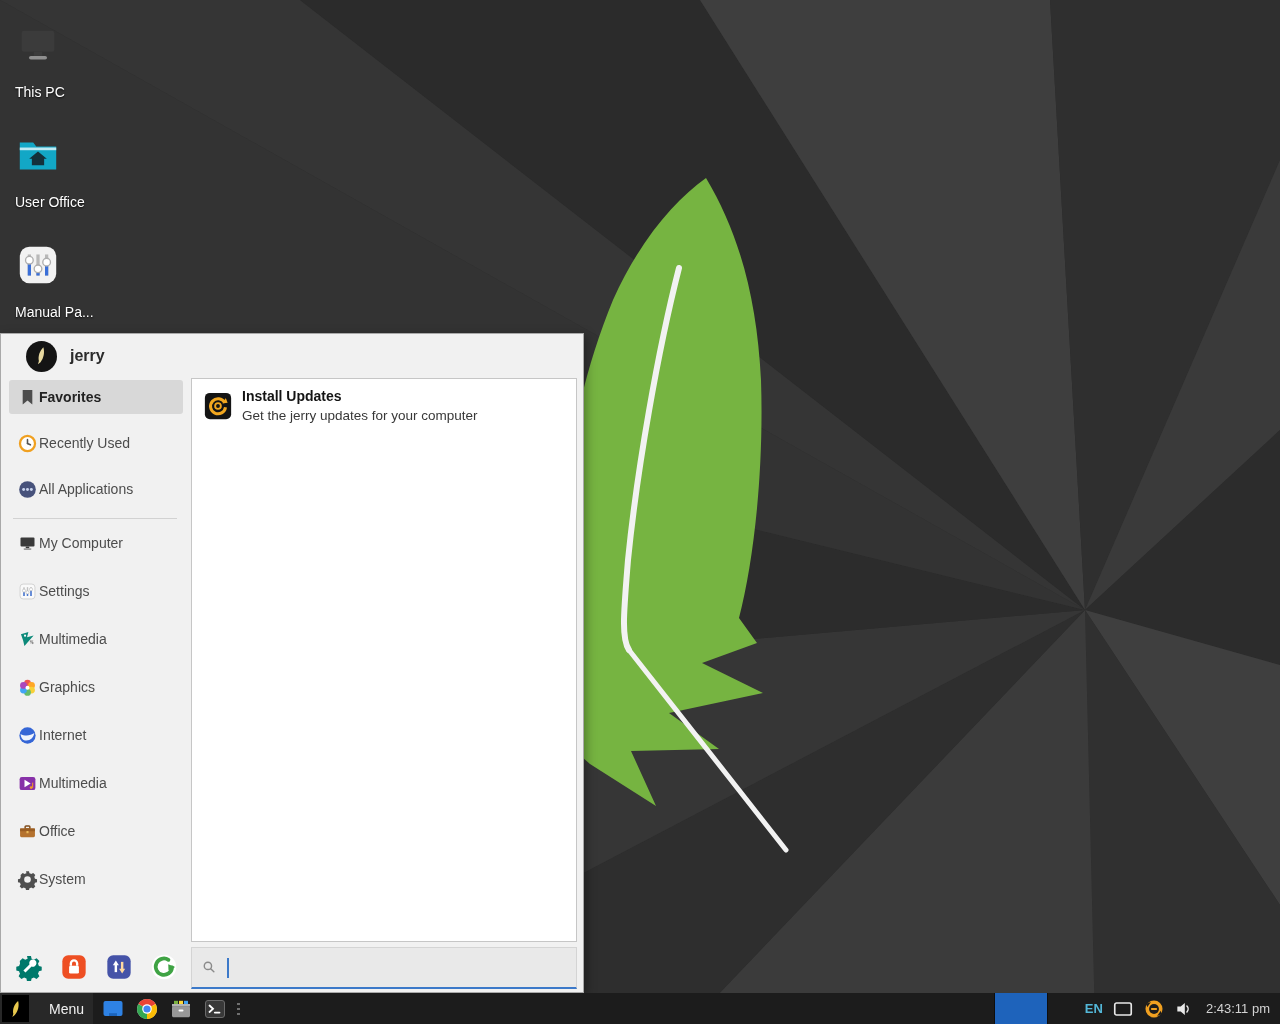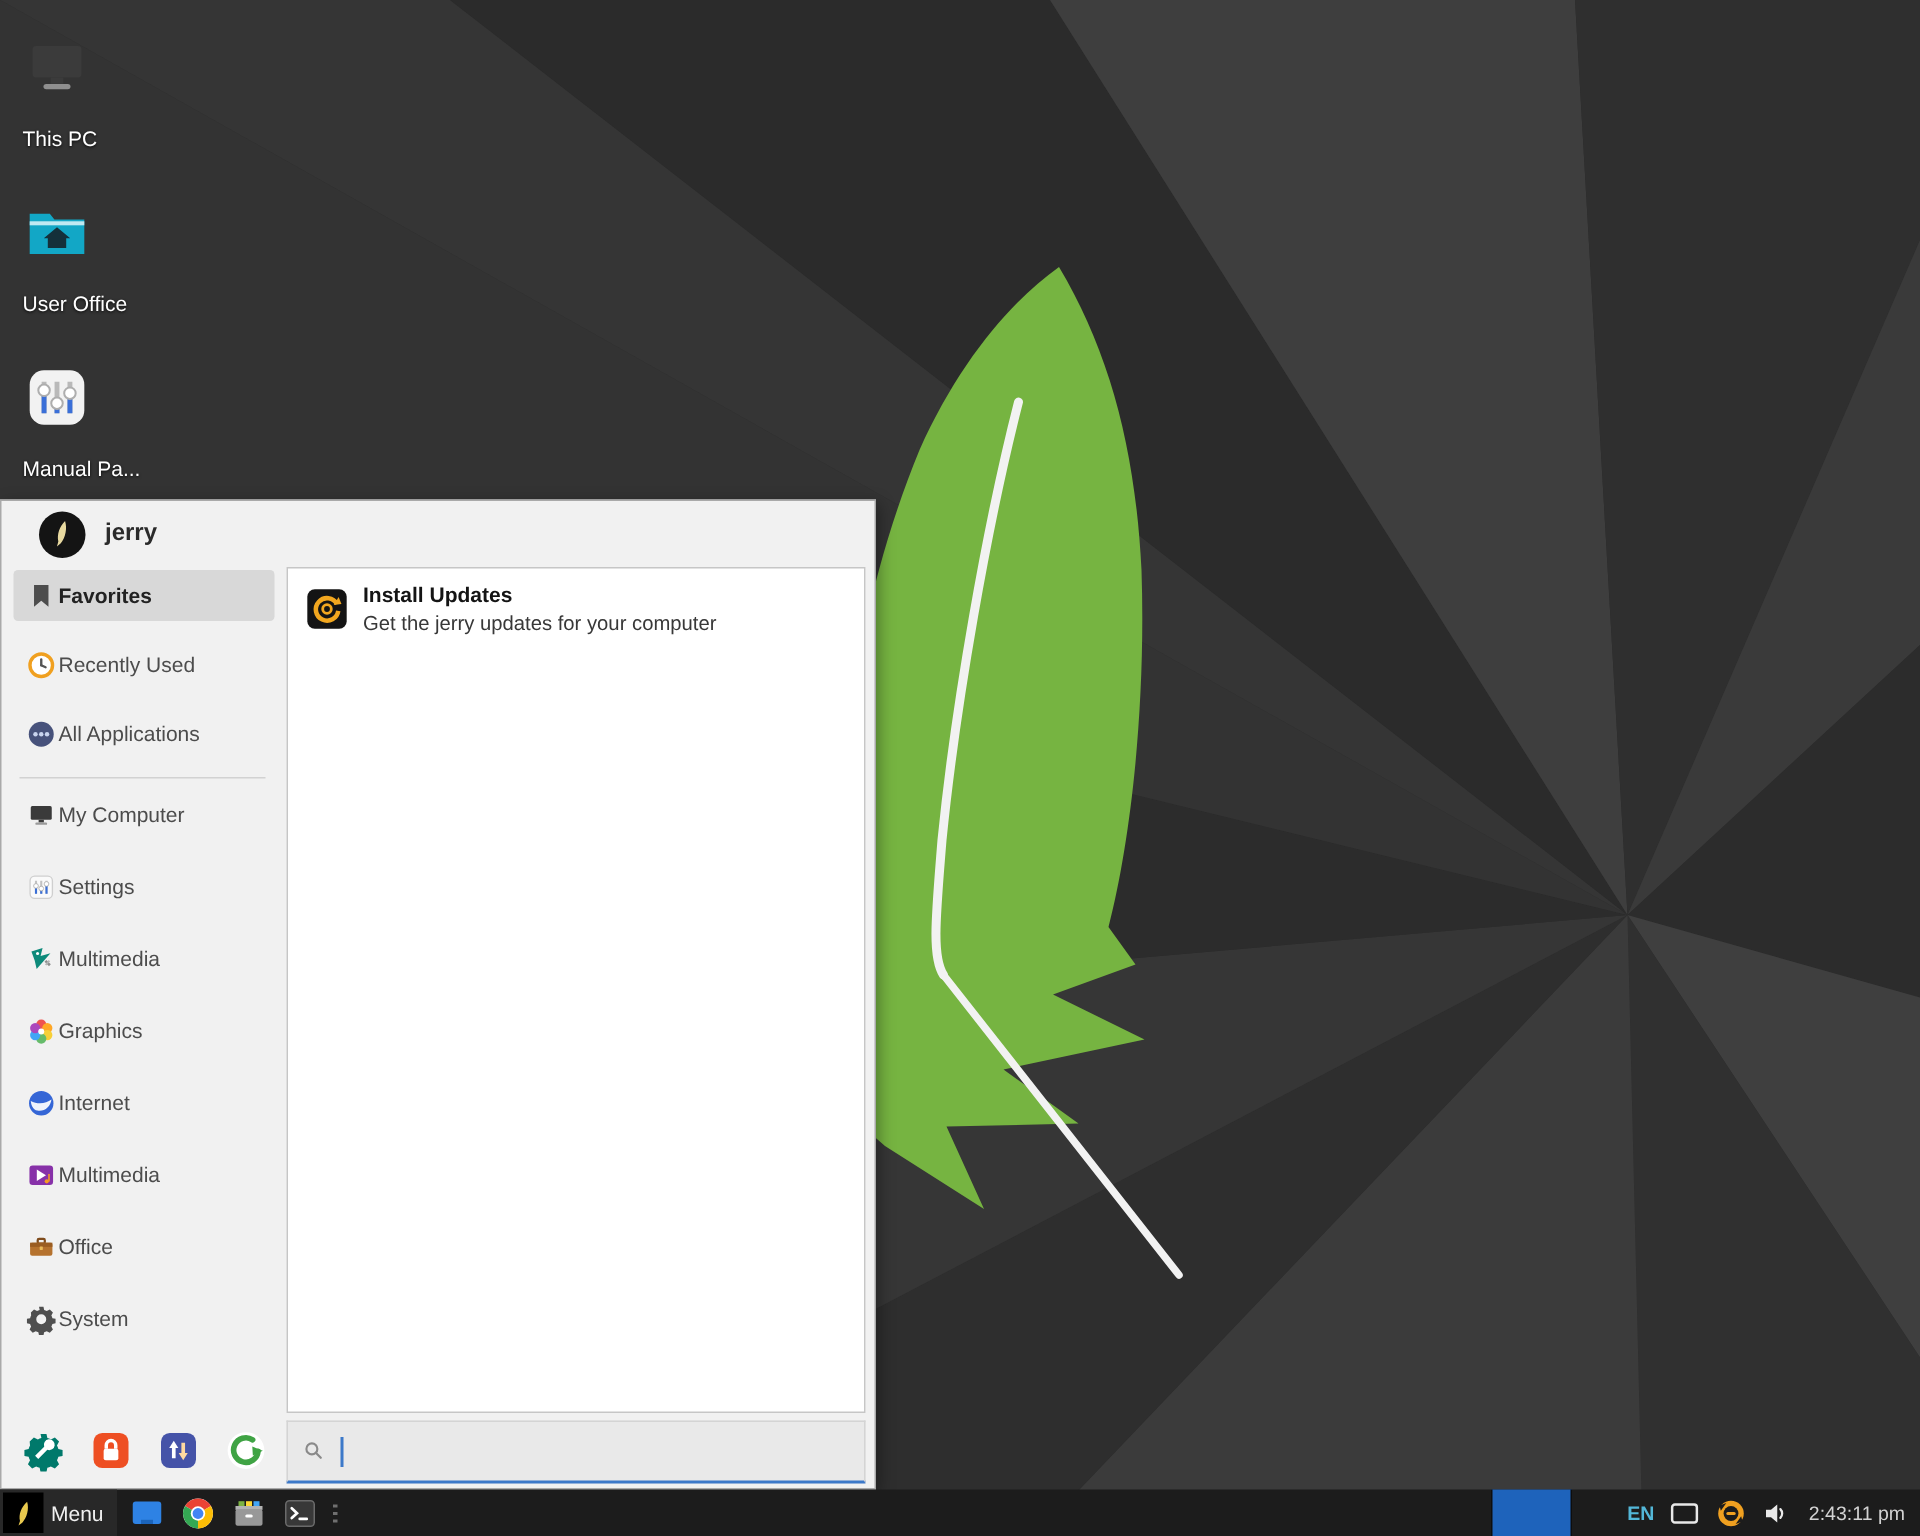--- a/index.html
+++ b/index.html
@@ -40,21 +40,21 @@
   .search-field{position:absolute;left:190px;top:613px;width:386px;height:42px;background:#e9e9e9;
     border:1px solid #d4d4d4;border-bottom:2px solid #3c79c9;box-sizing:border-box;
     display:flex;align-items:center;padding:0 8px;gap:8px;}
   .caret{width:2px;height:20px;background:#3c79c9;}
   .search-input{flex:1;border:none;background:transparent;outline:none;font-size:14px;
     font-family:"Liberation Sans",sans-serif;color:#222;padding:0;}
 
   
   .taskbar{position:absolute;left:0;top:993px;width:1280px;height:31px;background:#1c1c1c;
     display:flex;align-items:center;}
-  .menu-btn{height:31px;display:flex;align-items:center;gap:5px;padding-right:9px;background:#282828;cursor:pointer;}
+  .menu-btn{height:31px;display:flex;align-items:center;gap:20px;padding-right:9px;background:#282828;cursor:pointer;}
   .menu-logo{width:27px;height:27px;margin:2px 0 2px 2px;background:#000;display:flex;align-items:center;justify-content:center;}
   .menu-btn-label{font-size:14px;color:#f0f0f0;}
   .launchers{display:flex;align-items:center;gap:10px;margin-left:8px;}
   .launcher{width:24px;height:24px;cursor:pointer;}
   .panel-handle{display:flex;flex-direction:column;gap:3px;margin-left:10px;cursor:grab;}
   .panel-handle i{width:3px;height:2px;background:#6f6f6f;display:block;}
   .tb-spacer{flex:1;}
   .pager{width:52px;height:31px;background:#1e63bb;border-left:1px solid #0e0e0e;border-right:1px solid #0e0e0e;cursor:pointer;}
   .tray{display:flex;align-items:center;gap:9px;margin-left:37px;padding-right:10px;}
   .kb-layout{font-size:13px;font-weight:bold;color:#53b7d8;cursor:pointer;}

